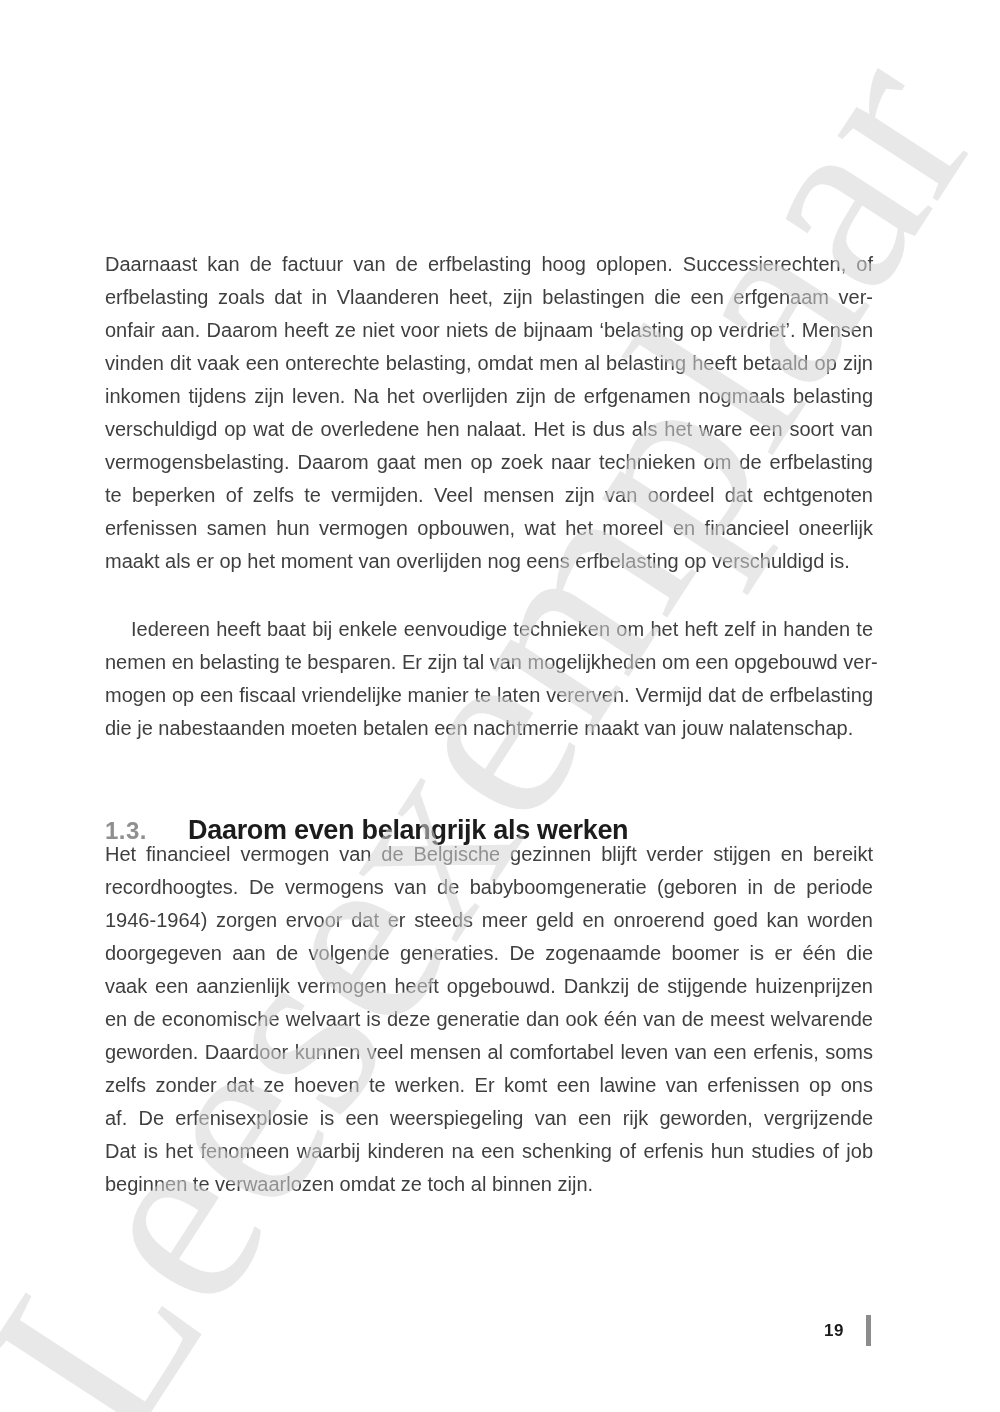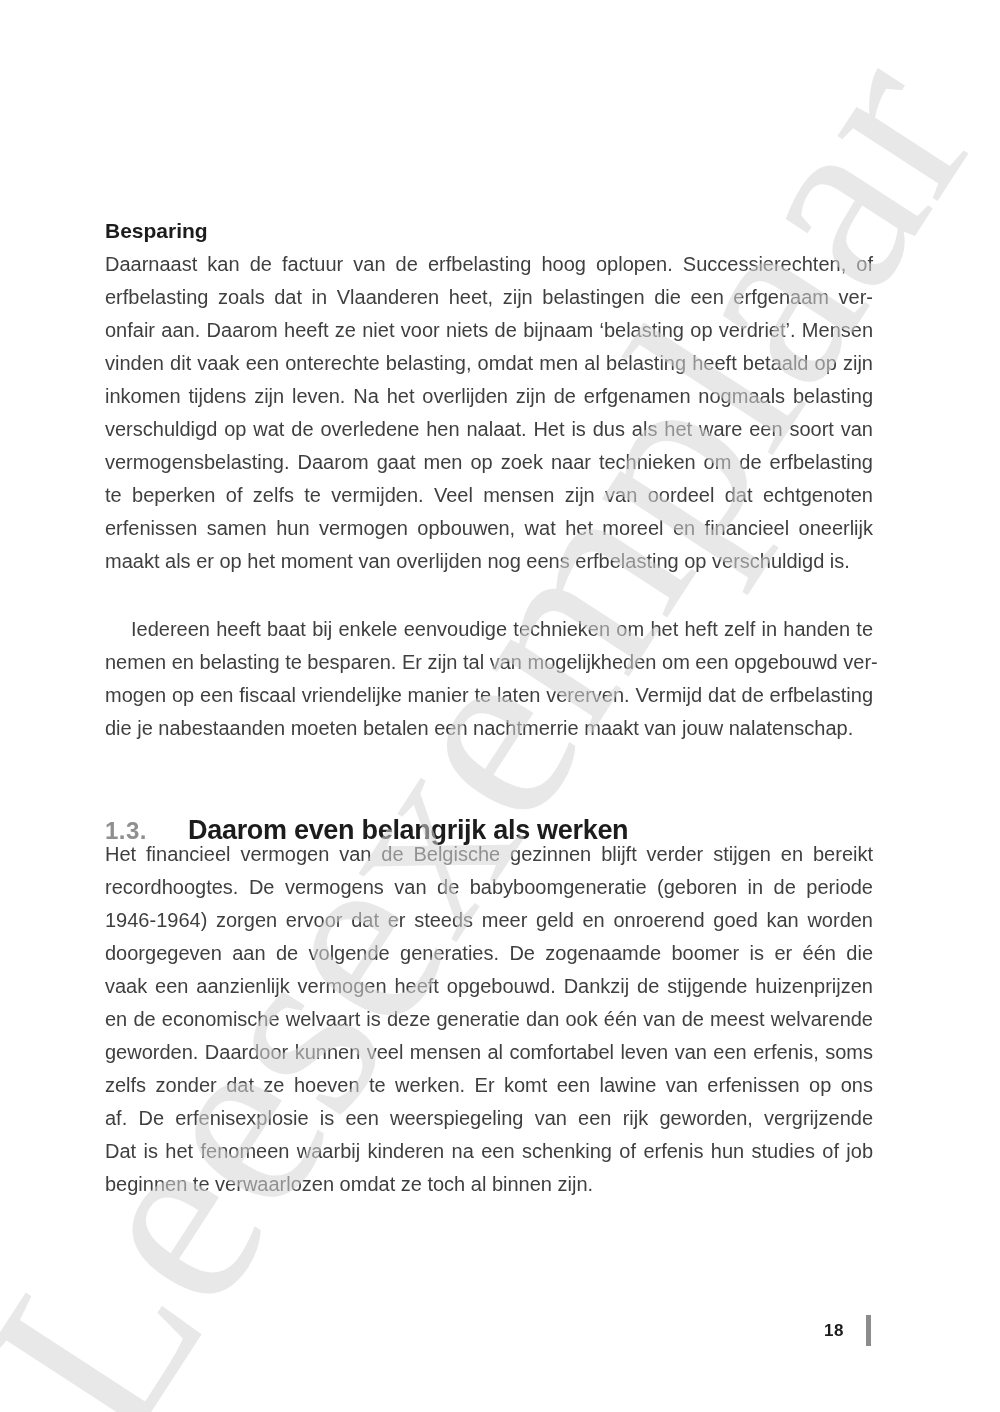--- a/index.html
+++ b/index.html
@@ -88,21 +88,20 @@
     pointer-events: none;
     user-select: none;
   }
 </style>
 </head>
 <body>
 
 <div class="page">
 
 
-  <h3 class="block" id="subhead">Besparing</h3>
 
   <div class="block" id="para-a">
       <div class="line">Daarnaast kan de factuur van de erfbelasting hoog oplopen. Successierechten, of</div>
       <div class="line">erfbelasting zoals dat in Vlaanderen heet, zijn belastingen die een erfgenaam ver-</div>
       <div class="line">onfair aan. Daarom heeft ze niet voor niets de bijnaam ‘belasting op verdriet’. Mensen</div>
       <div class="line">vinden dit vaak een onterechte belasting, omdat men al belasting heeft betaald op zijn</div>
       <div class="line">inkomen tijdens zijn leven. Na het overlijden zijn de erfgenamen nogmaals belasting</div>
       <div class="line">verschuldigd op wat de overledene hen nalaat. Het is dus als het ware een soort van</div>
       <div class="line">vermogensbelasting. Daarom gaat men op zoek naar technieken om de erfbelasting</div>
       <div class="line">te beperken of zelfs te vermijden. Veel mensen zijn van oordeel dat echtgenoten</div>
@@ -128,18 +127,18 @@
       <div class="line">doorgegeven aan de volgende generaties. De zogenaamde boomer is er één die</div>
       <div class="line">vaak een aanzienlijk vermogen heeft opgebouwd. Dankzij de stijgende huizenprijzen</div>
       <div class="line">en de economische welvaart is deze generatie dan ook één van de meest welvarende</div>
       <div class="line">geworden. Daardoor kunnen veel mensen al comfortabel leven van een erfenis, soms</div>
       <div class="line">zelfs zonder dat ze hoeven te werken. Er komt een lawine van erfenissen op ons</div>
       <div class="line">af. De erfenisexplosie is een weerspiegeling van een rijk geworden, vergrijzende</div>
       <div class="line">Dat is het fenomeen waarbij kinderen na een schenking of erfenis hun studies of job</div>
       <div class="line last">beginnen te verwaarlozen omdat ze toch al binnen zijn.</div>
     </div>
 
-  <span class="pagenum">18</span>
+  <span class="pagenum">19</span>
   <span class="footbar"></span>
 
   <div class="watermark">Leesexemplaar</div>
 
 </div>
 
 </body></html>

